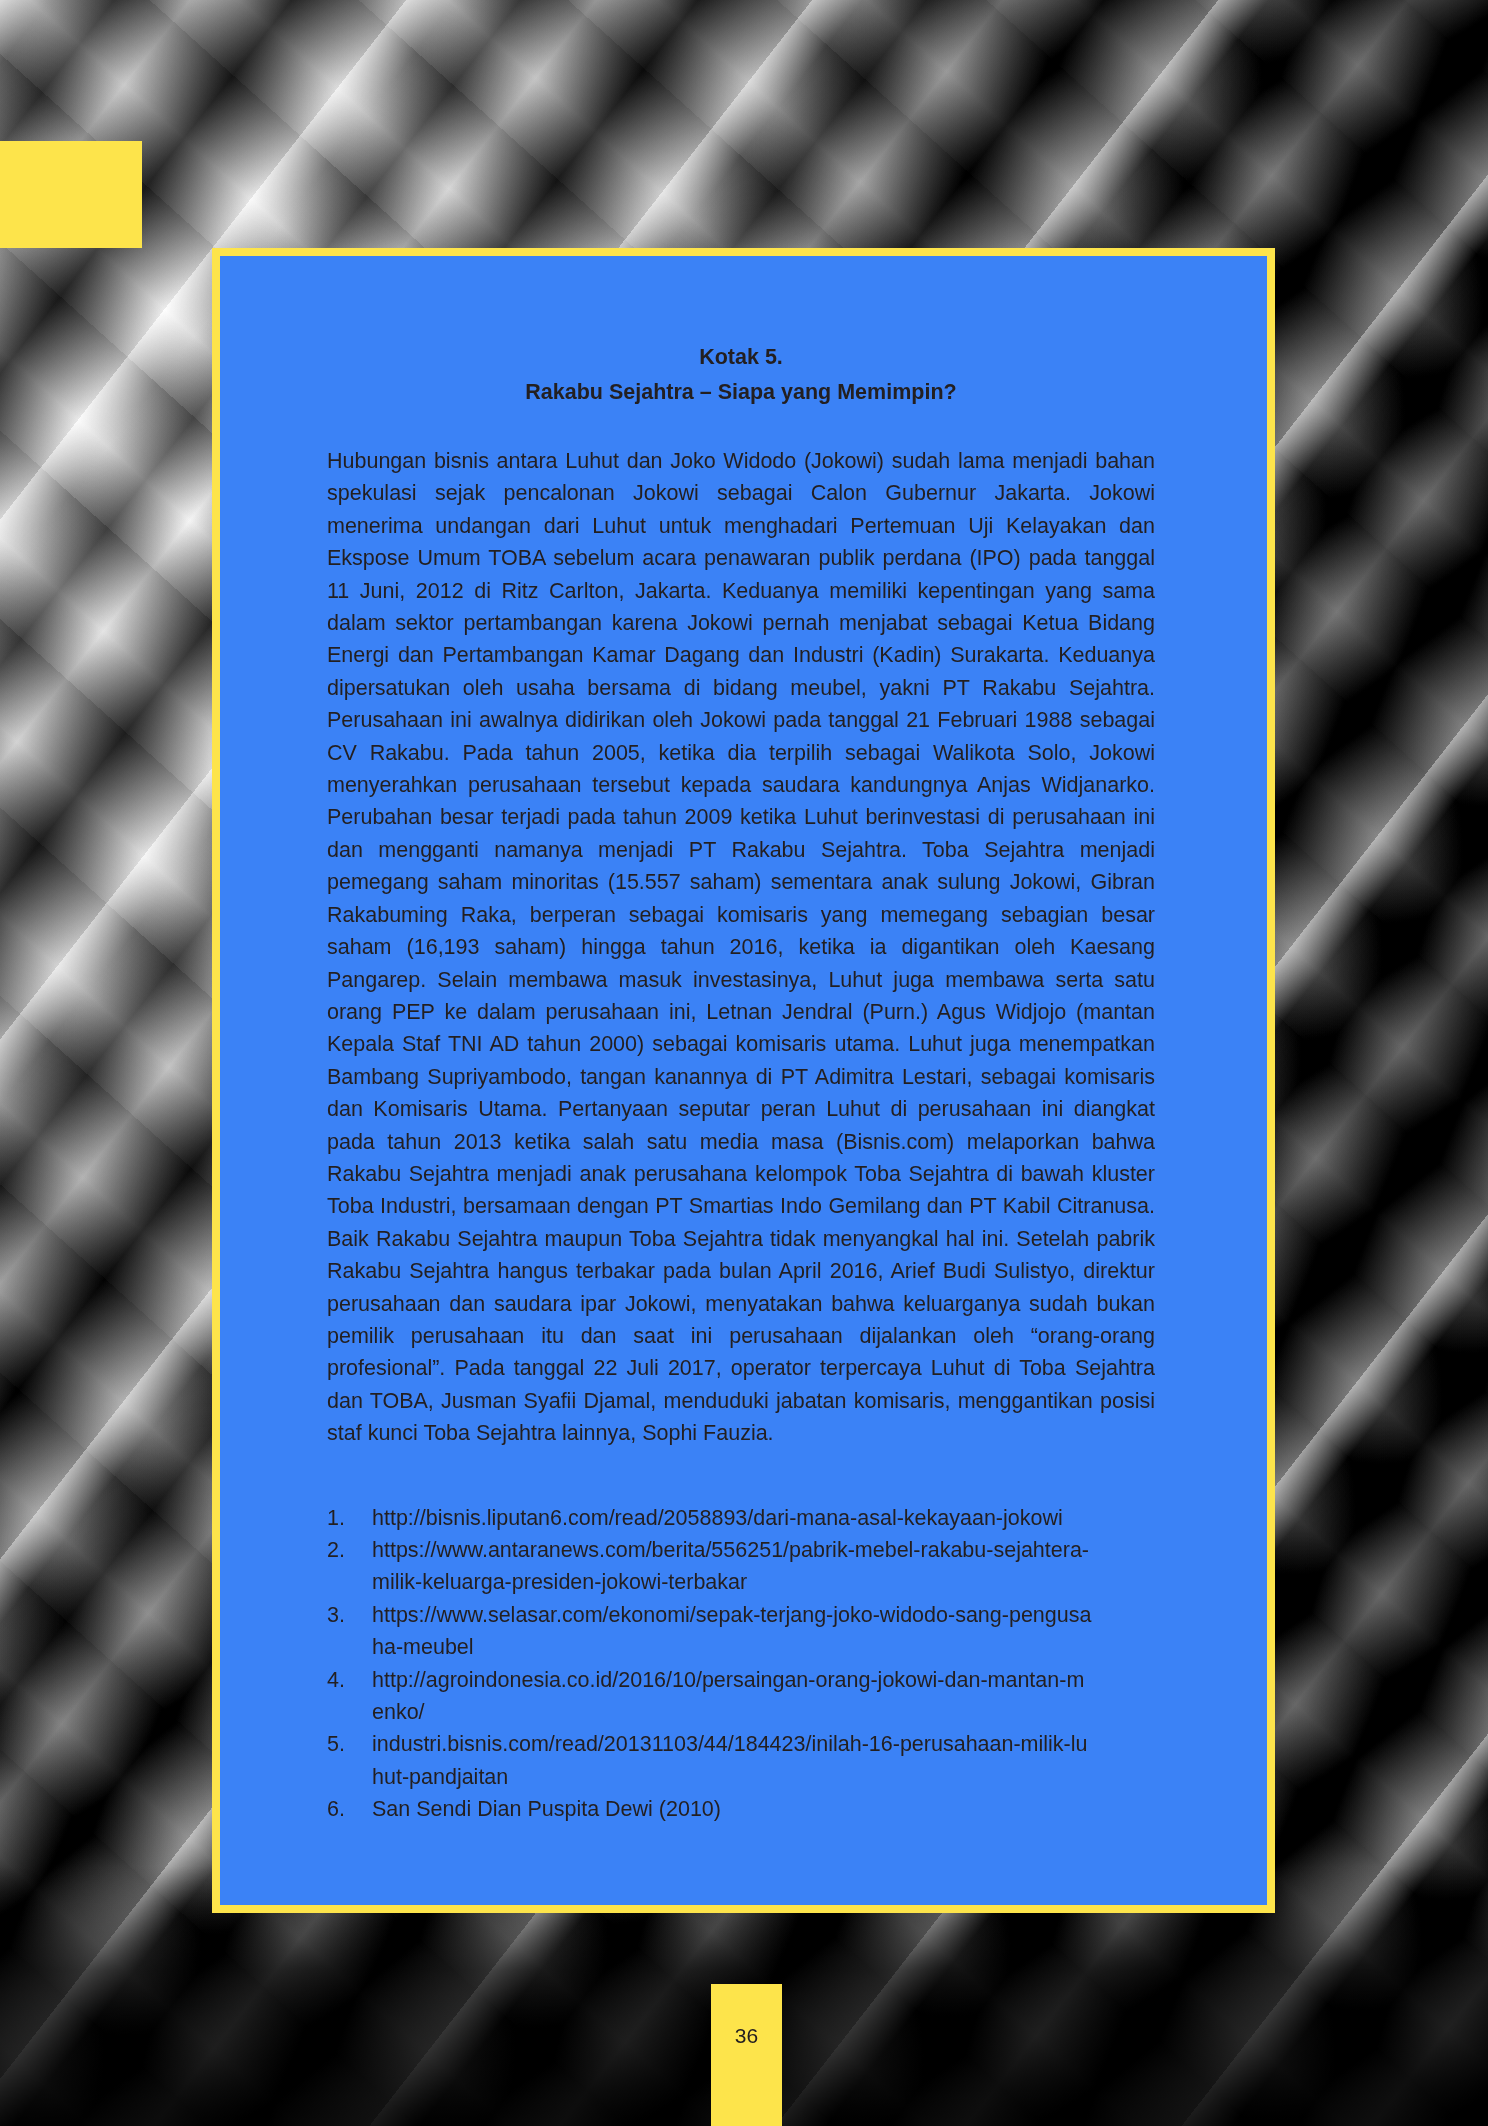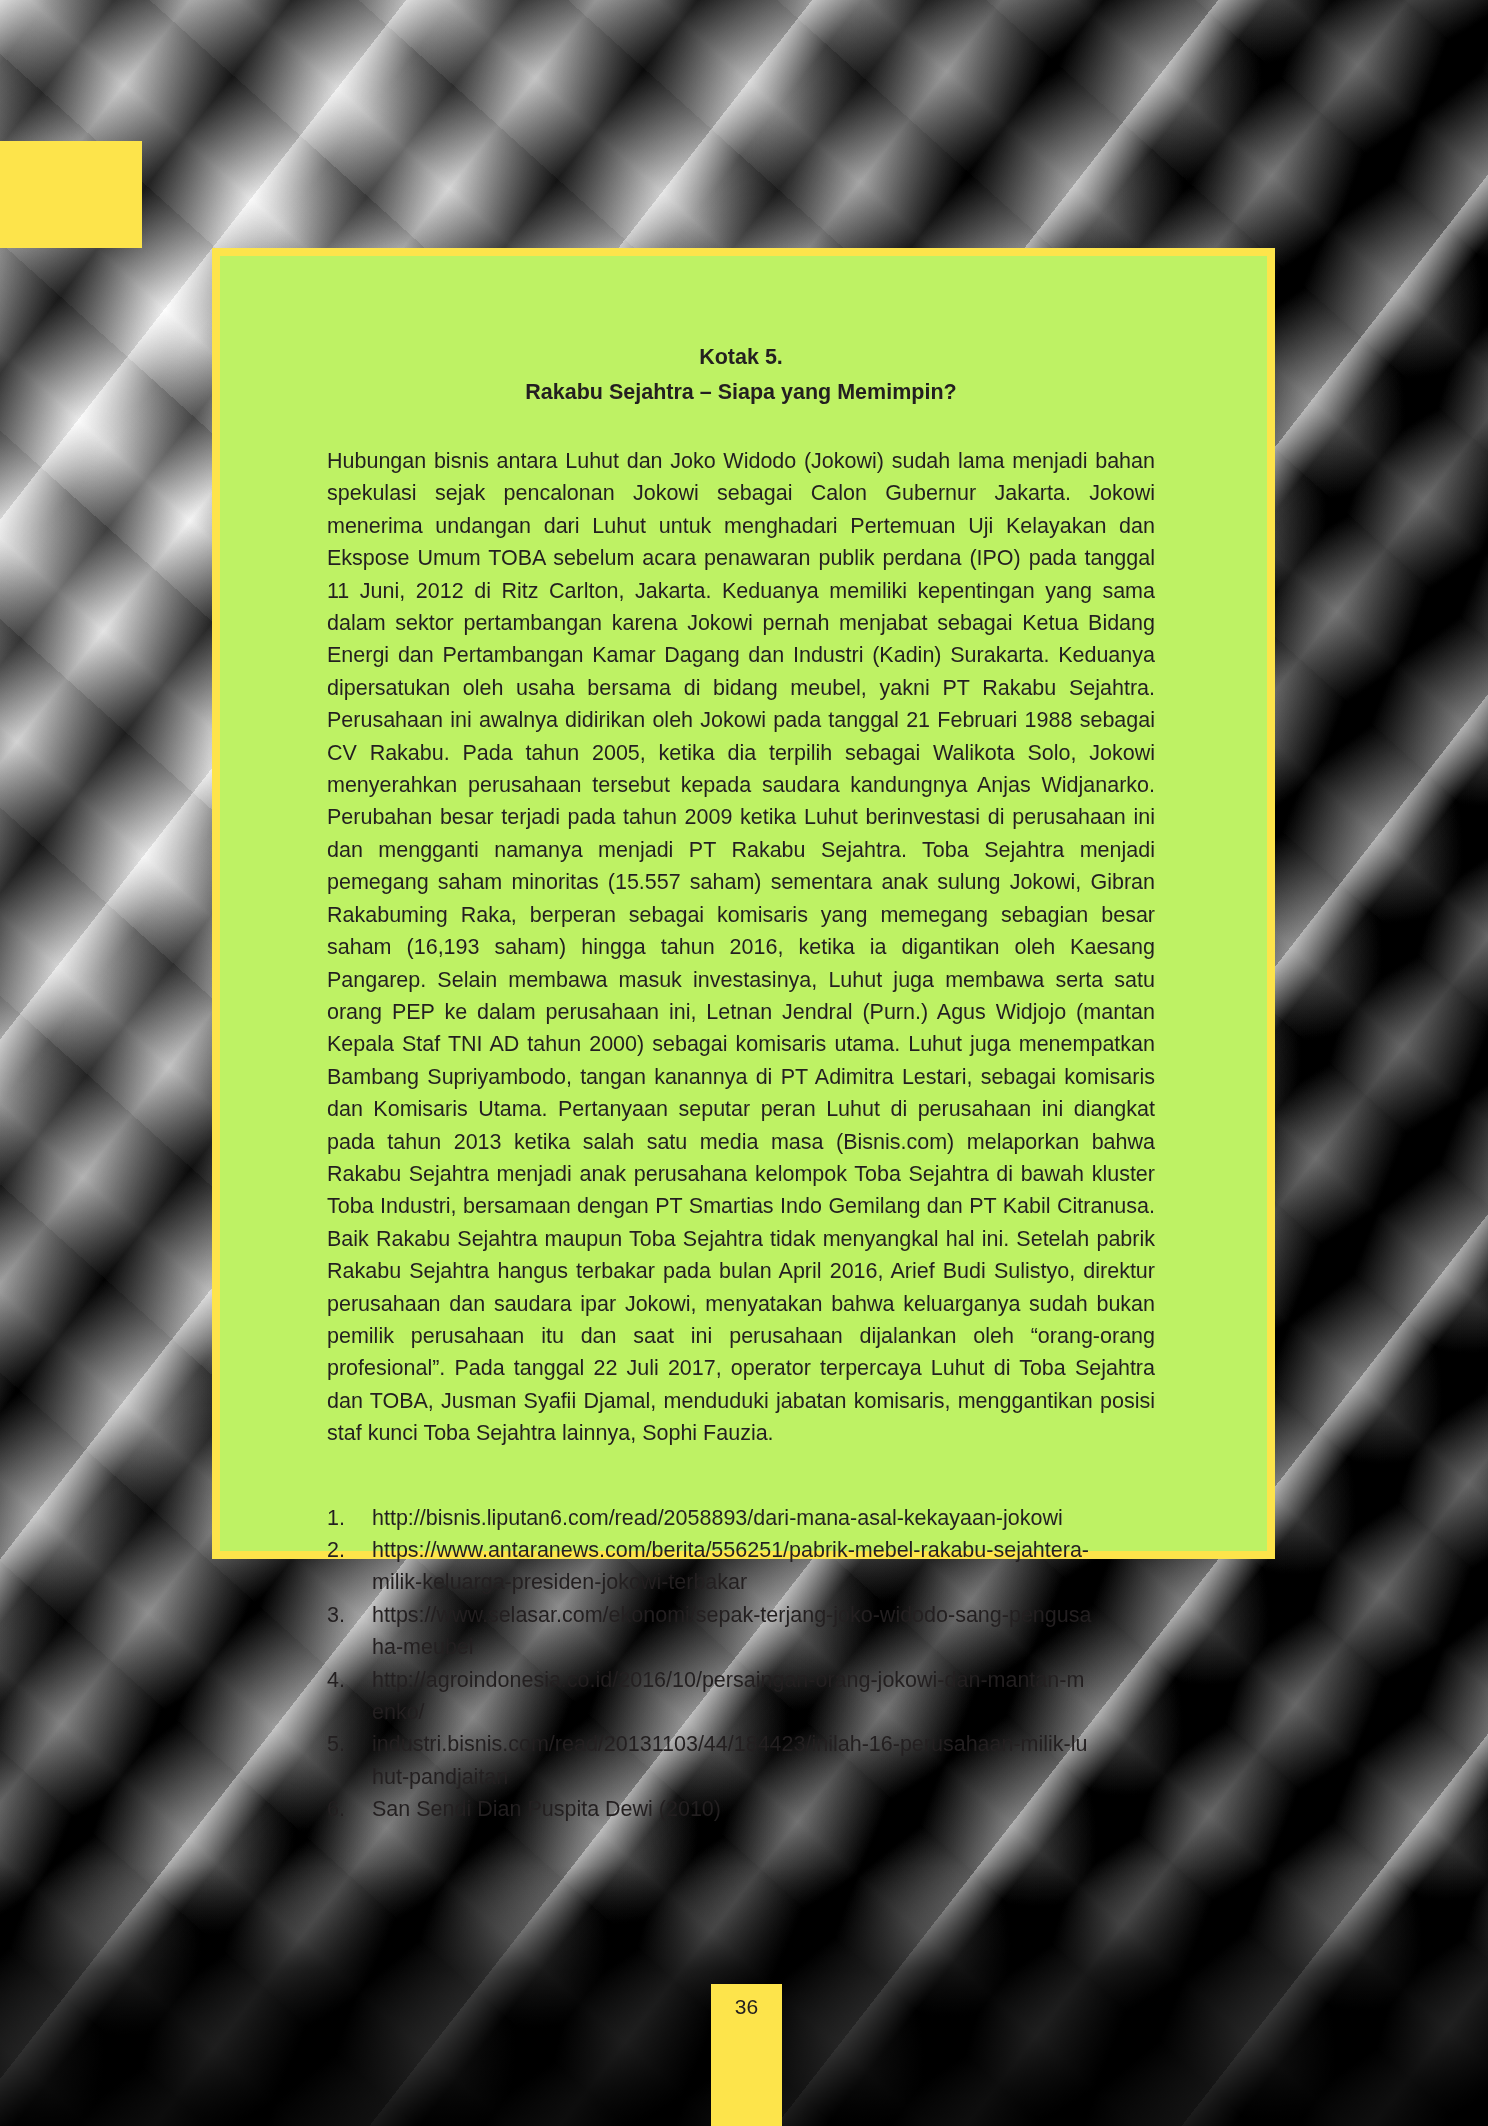--- a/index.html
+++ b/index.html
@@ -19,24 +19,24 @@
   }
   .bg-dark-bottom {
     position: absolute; left: 0; right: 0; bottom: 0; height: 260px;
     background: linear-gradient(180deg, rgba(0,0,0,0) 0%, rgba(0,0,0,0.6) 40%, rgba(0,0,0,0.85) 100%);
   }
   .yellow-tab {
     position: absolute; left: 0; top: 141px; width: 142px; height: 107px;
     background: #fde44b;
   }
   .box {
-    position: absolute; left: 212px; top: 248px; width: 1063px; height: 1311px;
+    position: absolute; left: 212px; top: 248px; width: 1063px; height: 1665px;
     box-sizing: border-box;
     border: 8px solid #fde44b;
-    background: #bef264;
+    background: #3b82f6;
   }
   .content {
     position: absolute; left: 107px; top: 84px; width: 828px;
     color: #231f20;
     font-size: 21.5px;
     line-height: 32.4px;
   }
   .title {
     text-align: center; font-weight: bold; font-size: 21.5px; line-height: 35px;
     margin: 0 0 35px 0;
@@ -49,21 +49,21 @@
   .sources-heading { font-weight: bold; margin: 0; }
   .sources { list-style: none; margin: 0; padding: 0; }
   .sources li { display: flex; }
   .sources .num { width: 45px; flex: 0 0 45px; }
   .sources .txt { flex: 1; padding-right: 60px; word-break: break-all; }
   .page-num {
     position: absolute; left: 711px; top: 1984px; width: 71px; height: 142px;
     background: #fde44b;
     text-align: center;
     font-size: 21px; color: #231f20;
-    padding-top: 11px; box-sizing: border-box;
+    padding-top: 40px; box-sizing: border-box;
   }
 </style>
 </head>
 <body>
 
 <div class="bg"></div>
 <div class="bg-dark-bottom"></div>
 
 <div class="yellow-tab"></div>
 

